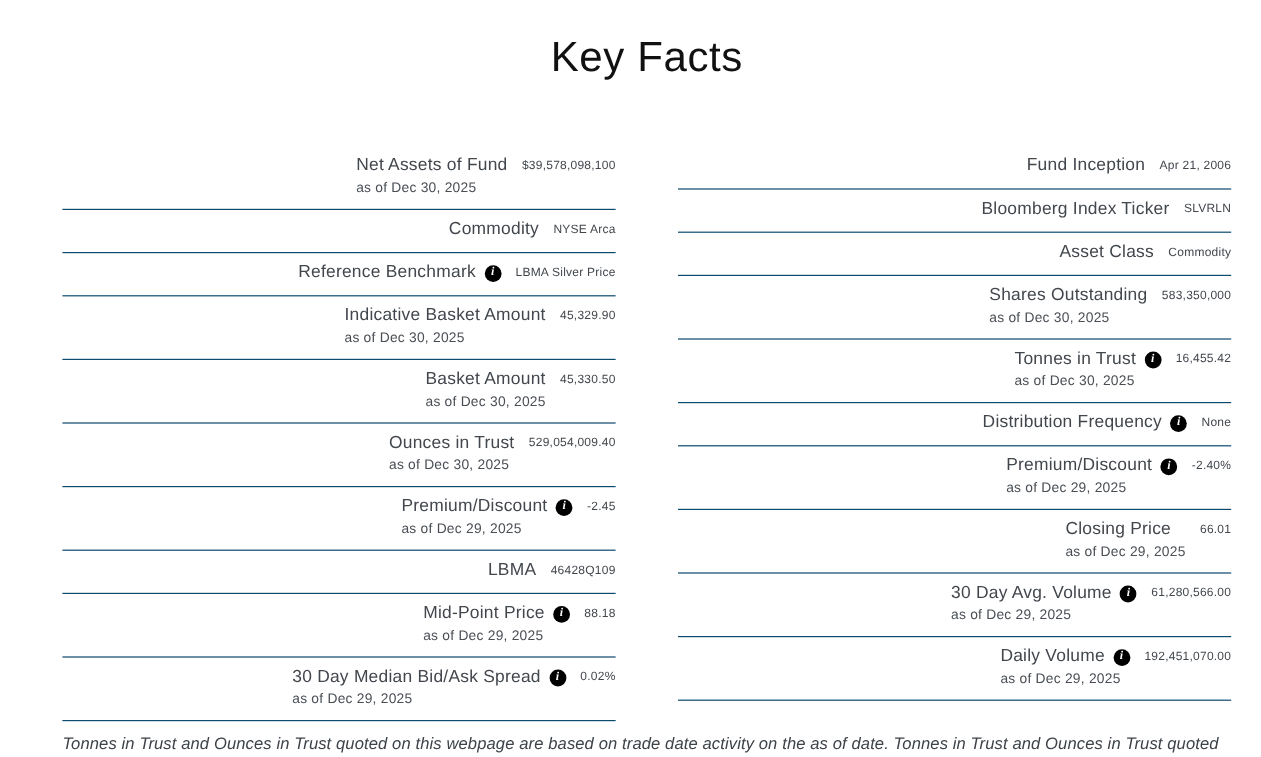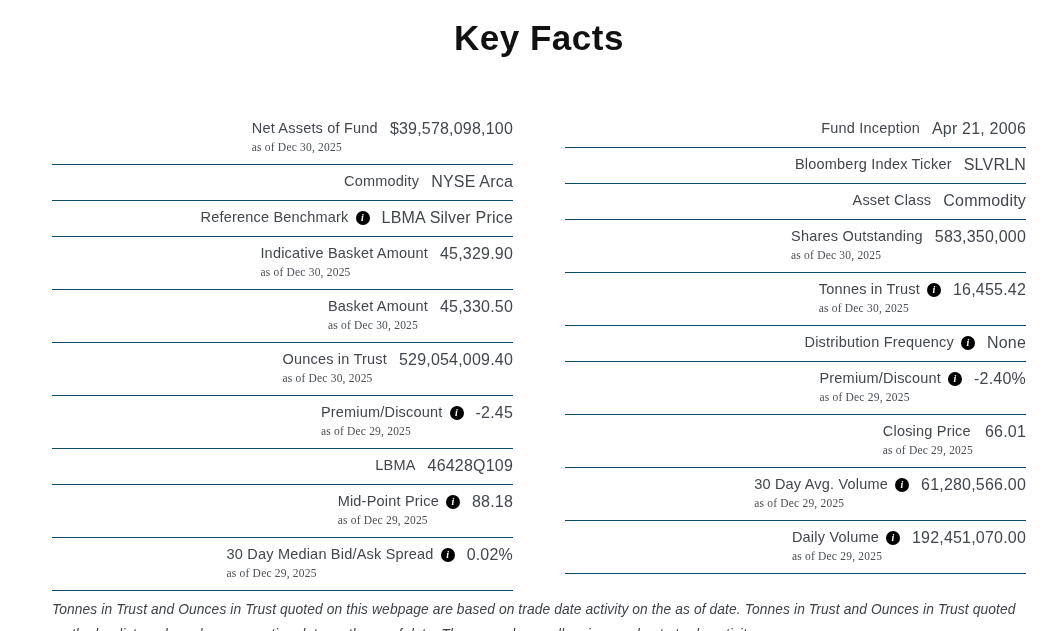--- a/index.html
+++ b/index.html
@@ -9,24 +9,24 @@
     height: 631px;
     font-family: "Liberation Sans", "DejaVu Sans", sans-serif;
     color: #42474d;
     overflow: hidden;
   }
   .content {
     margin-left: 52px;
     margin-right: 25px; 
   }
   h1.page-title {
-    margin-top: 18px;
+    margin-top: 28px;
     text-align: center;
     font-size: 35px;
-    font-weight: 700;
+    font-weight: 400;
     letter-spacing: 0.5px;
     color: #111111;
   }
   .columns {
     margin-top: 54px;
     display: grid;
     grid-template-columns: 1fr 1fr;
     column-gap: 52px;
     align-items: start;
   }
@@ -46,24 +46,23 @@
     font-size: 14.5px;
     line-height: 17px;
     letter-spacing: 0.2px;
   }
   .asof {
     font-size: 11.5px;
     line-height: 13px;
     margin-top: 4px;
     letter-spacing: 0.2px;
     color: #4a4f55;
-    font-family: Liberation Serif, serif;
   }
   .value {
-    font-size: 16px;
+    font-size: 10px;
     line-height: 17px;
     text-align: right;
     white-space: nowrap;
     letter-spacing: 0.2px;
     padding-left: 12px;
   }
   .info-icon {
     display: inline-flex;
     align-items: center;
     justify-content: center;

